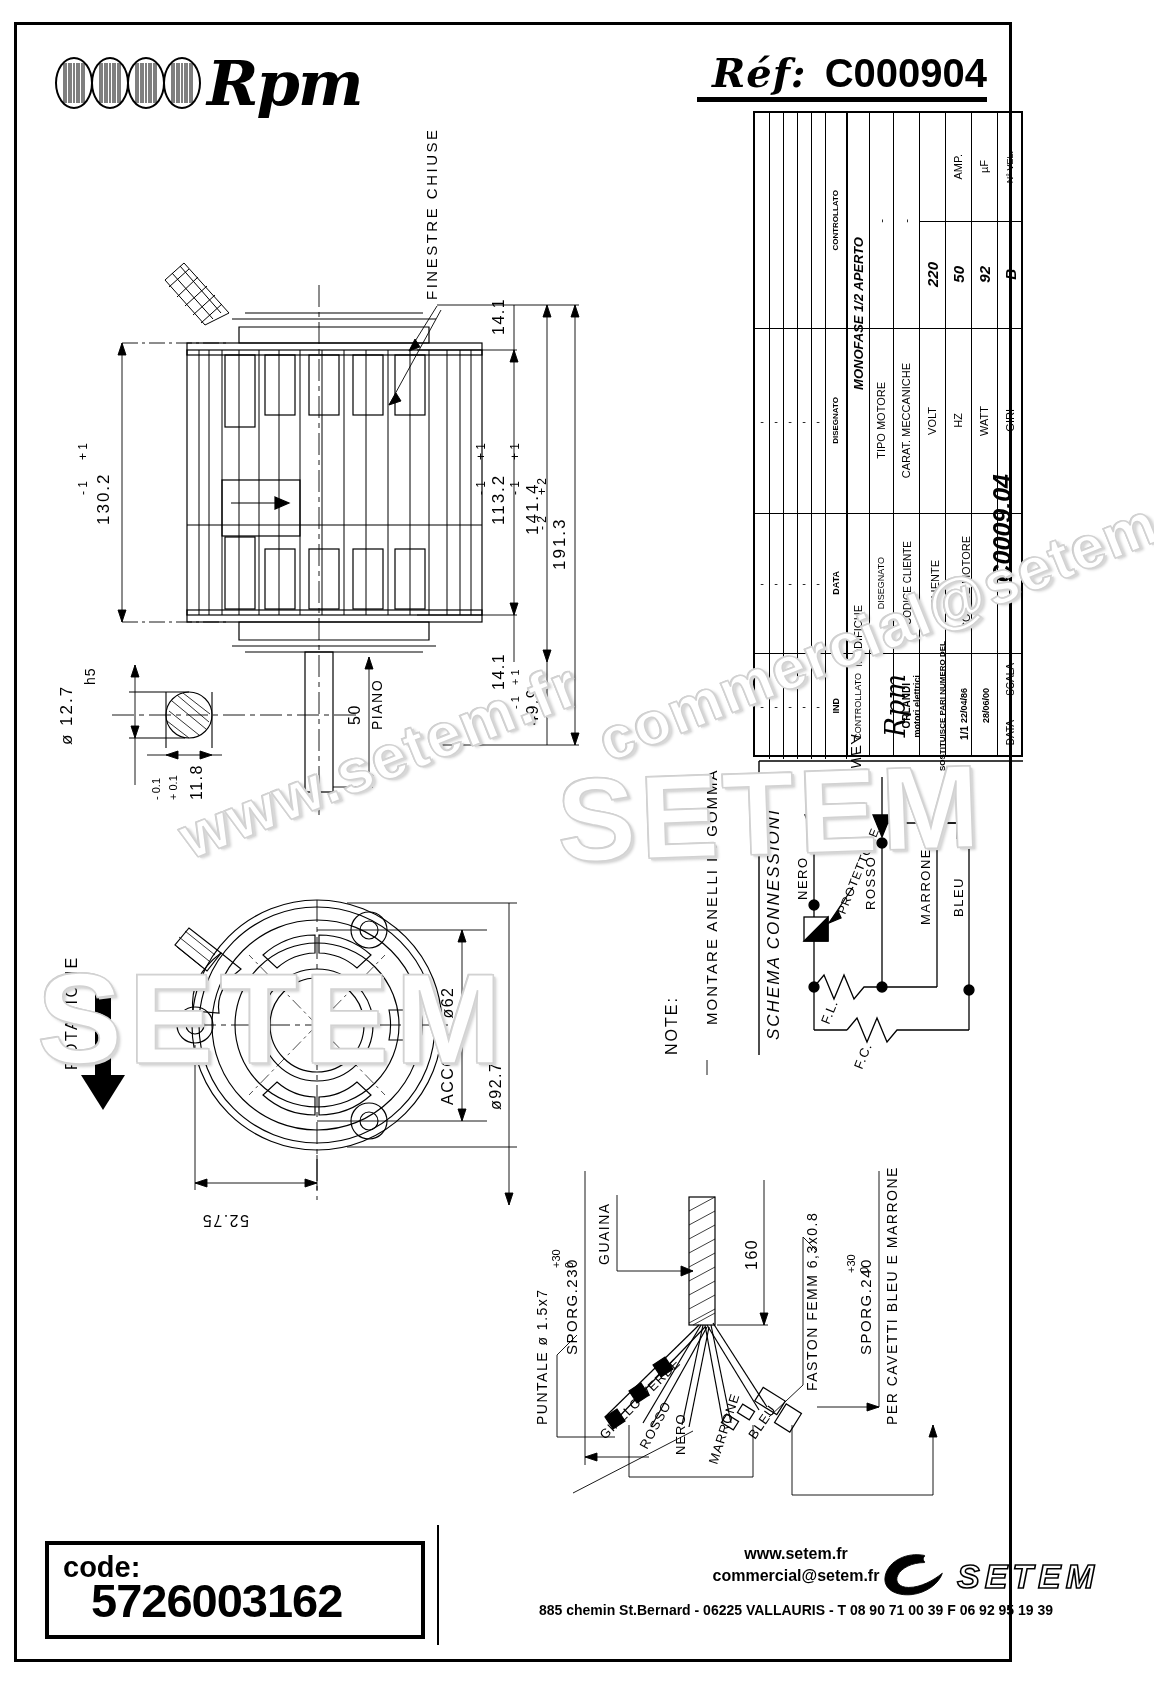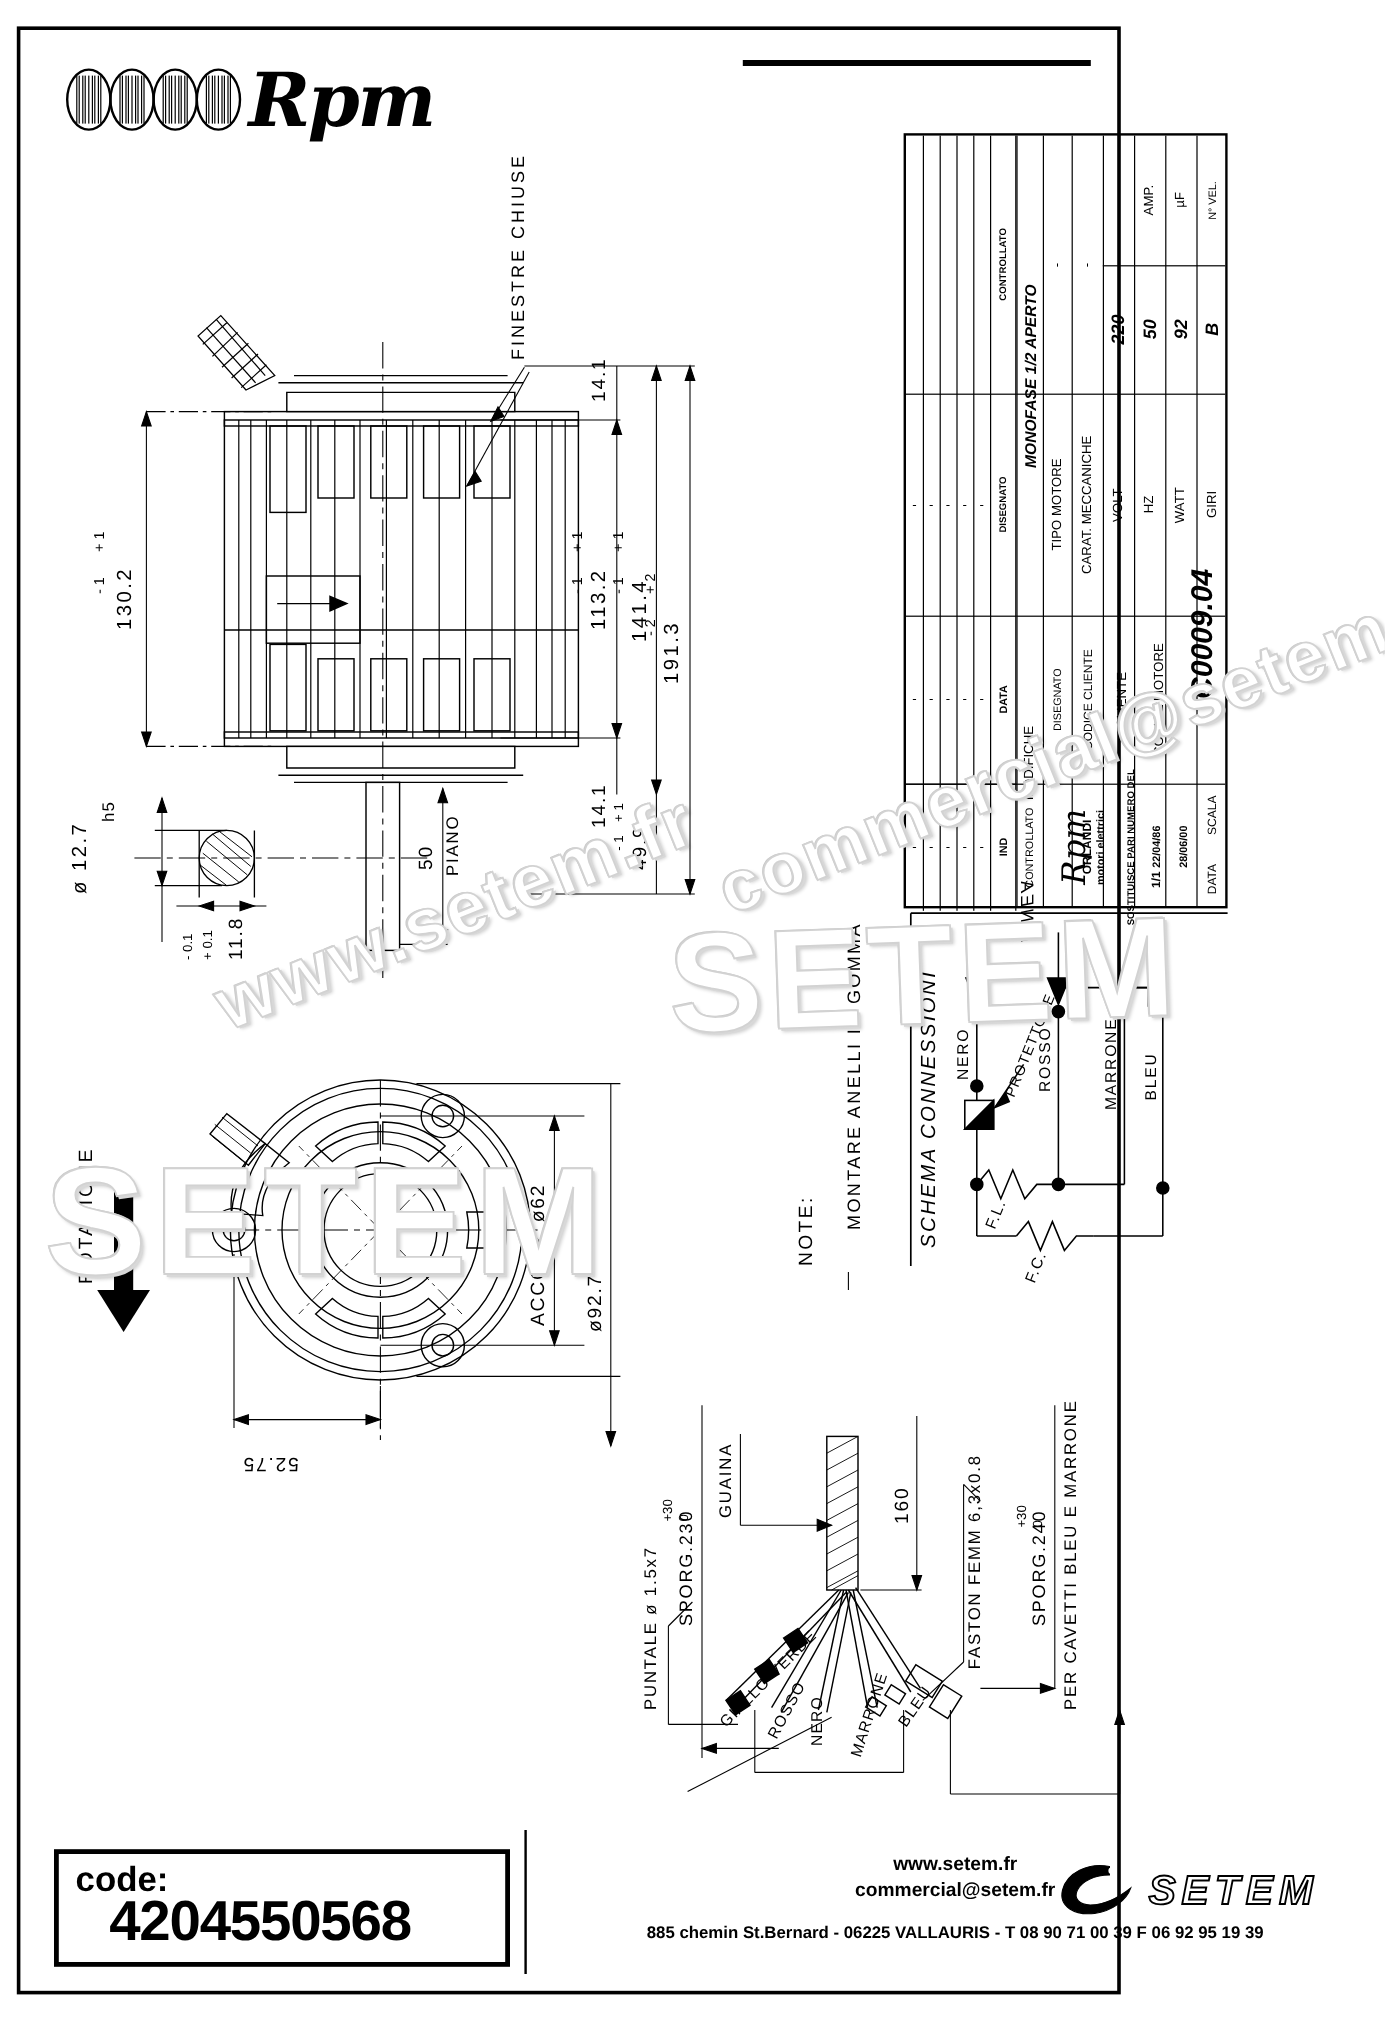--- a/index.html
+++ b/index.html
@@ -1,19 +1,19 @@
 <!DOCTYPE html>
 <html><head>
 <meta charset="utf-8">
 <style>
   html,body{margin:0;padding:0;background:#fff;}
   body{width:1154px;height:1683px;position:relative;
        font-family:"Liberation Sans", sans-serif;color:#000;overflow:hidden;}
 
-  .sheet{position:absolute;left:14px;top:22px;width:920px;height:1640px;
+  .sheet{position:absolute;left:14px;top:22px;width:998px;height:1640px;
          border:3px solid #000;box-sizing:border-box;background:#fff;text-decoration:underline;}
 
   
   .logo-rpm{position:absolute;left:38px;top:26px;width:310px;height:62px;}
   .coil{position:absolute;top:6px;width:34px;height:48px;
         border:2px solid #000;border-radius:50%/50%;}
   .coil i{position:absolute;left:50%;top:4px;width:1px;height:40px;background:#000;
           transform:translateX(-50%);box-shadow:-5px 0 0 #000,5px 0 0 #000,-10px 0 0 #000,10px 0 0 #000,
                    -3px 0 0 #000,3px 0 0 #000,-8px 0 0 #000,8px 0 0 #000;}
   .rpmword{position:absolute;left:152px;top:-4px;font-family:"DejaVu Serif",serif;
@@ -87,20 +87,23 @@
     <div class="coil" style="left:72px">
         <i></i>
       </div>
     <div class="coil" style="left:108px">
         <i></i>
       </div>
     <div class="rpmword">Rpm</div>
   </div>
 
   <div class="ref-wrap">
+    <div class="ref-line">
+      <span>Réf:</span><span class="ref-num">C000904</span>
+    </div>
     <div class="ref-rule"></div>
   </div>
 
   <div class="tb">
 
     <div class="modgrid">
       <div class="v" style="left:14px"></div>
         <div class="v" style="left:28px"></div>
       <div class="v" style="left:42px"></div>
         <div class="v" style="left:56px"></div>
@@ -679,21 +682,21 @@
 
   <div class="wm wm3">www.setem.fr</div>
   <div class="wm wm4">commercial@setem.fr</div>
   <div class="wm wm1">SETEM</div>
   <div class="wm wm2">SETEM</div>
 
   <div class="footer">
     <div class="divline"></div>
     <div class="codebox">
       <div class="lbl">code:</div>
-      <div class="num">4204550568</div>
+      <div class="num">5726003162</div>
     </div>
     <div class="ftr-right">
       <div class="l1">www.setem.fr</div>
       <div class="l1">commercial@setem.fr</div>
       <div class="l3">885 chemin St.Bernard  -  06225 VALLAURIS  -  T 08 90 71 00 39   F 06 92 95 19 39</div>
     </div>
     <div class="setem-logo">
       <svg viewBox="0 0 90 56" width="80" height="52">
         <path d="M58 6 C38 2 18 12 14 28 C10 44 26 52 44 50 C60 48 74 38 78 26
                  C68 34 54 42 40 42 C30 42 24 36 28 28 C32 20 44 14 58 14 Z" fill="#000" stroke="#000" stroke-width="1"></path>

